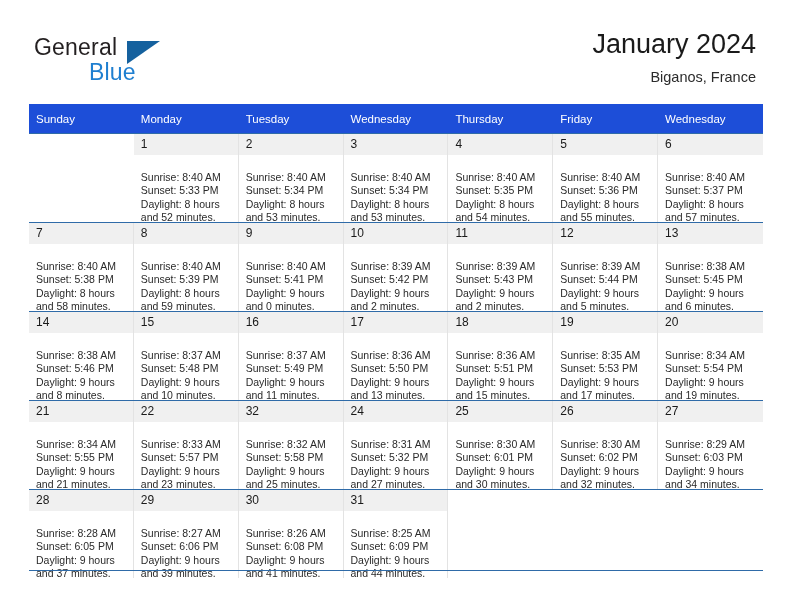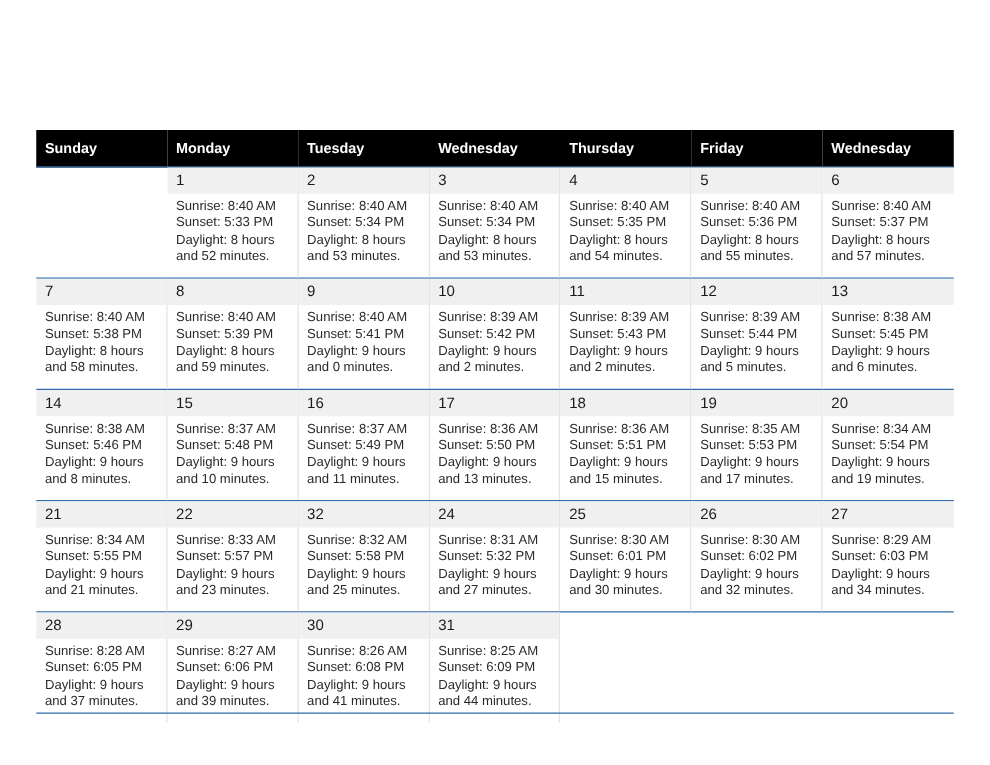--- a/index.html
+++ b/index.html
@@ -86,23 +86,23 @@
   
   .calendar {
     position: absolute;
     left: 29px;
     top: 104px;
     width: 734px;
     border-collapse: collapse;
     table-layout: fixed;
   }
   .calendar th {
-    background: #000000;
+    background: #1d4ed8;
     color: #ffffff;
-    font-weight: bold;
+    font-weight: normal;
     font-size: 11.5px;
     text-align: left;
     padding: 5px 0 5px 7px;
     height: 19px;
     border: none;
   }
   .calendar td {
     vertical-align: top;
     padding: 0;
     border: none;
@@ -132,38 +132,53 @@
     box-sizing: content-box;
   }
   .cell.empty .daynum {
     background: transparent;
   }
   .info {
     padding: 4px 4px 0 7px;
     font-size: 10.5px;
     line-height: 13.4px;
     color: #2a2a2a;
+    margin-top: 12px;
   }
   .info div {
     white-space: nowrap;
   }
   .calendar-bottom-rule {
     position: absolute;
     left: 29px;
     top: 570px;
     width: 734px;
     height: 1px;
     background: #2f6ba8;
   }
 </style>
 </head>
 <body>
 
 <div class="page">
 
+  <div class="header">
+
+    <div class="brand">
+      <span class="brand-general">General</span>
+      <span class="brand-triangle"></span>
+      <span class="brand-blue">Blue</span>
+    </div>
+
+    <div class="title-block">
+      <div class="month-title">January 2024</div>
+      <div class="location">Biganos, France</div>
+    </div>
+
+  </div>
 
   <table class="calendar">
     <thead>
       <tr id="weekday-header-row">
           <th>Sunday</th>
           <th>Monday</th>
           <th>Tuesday</th>
           <th>Wednesday</th>
           <th>Thursday</th>
           <th>Friday</th>

